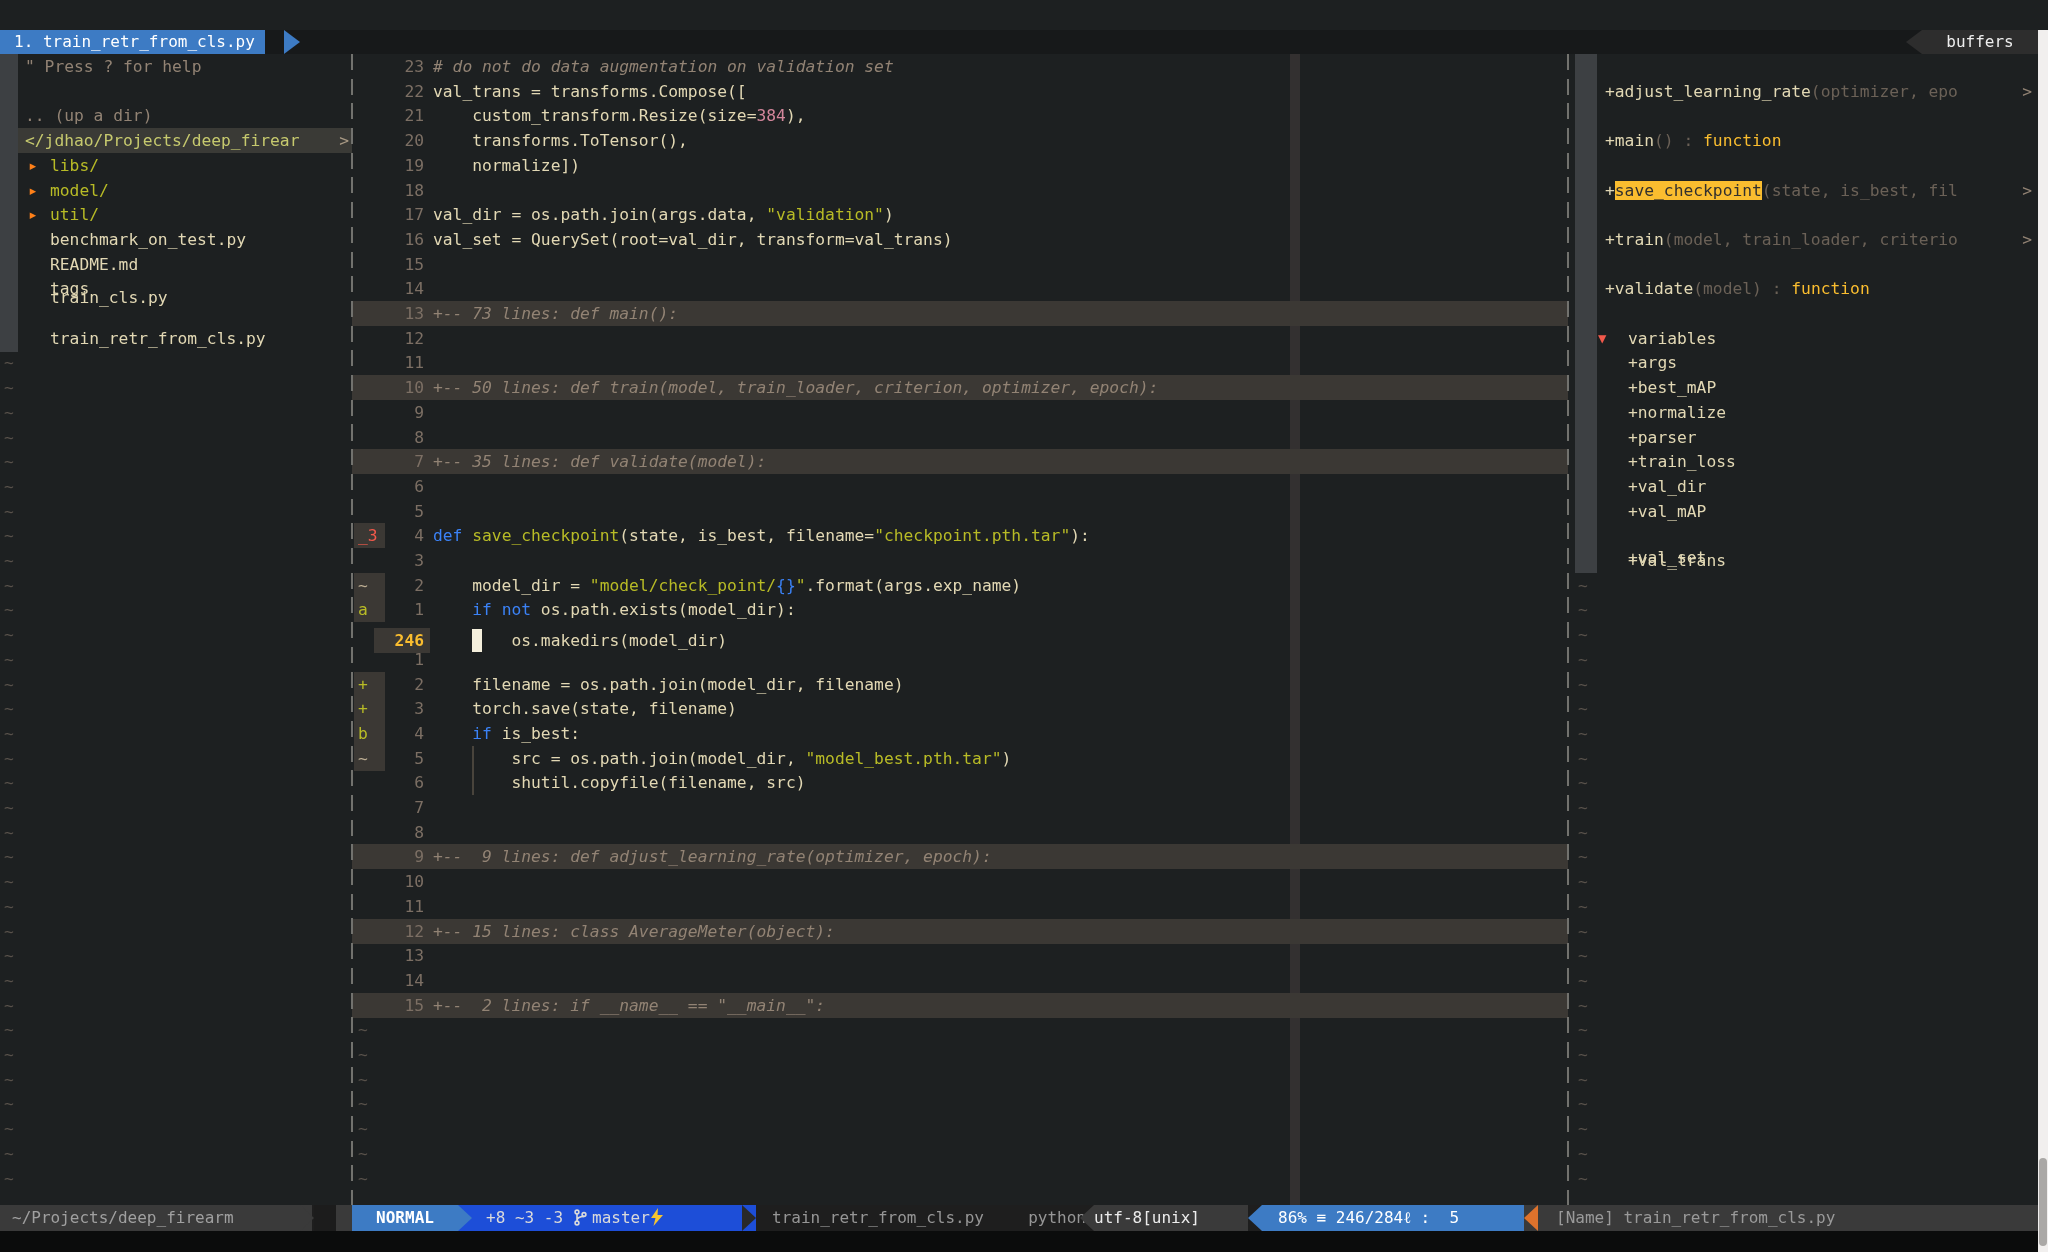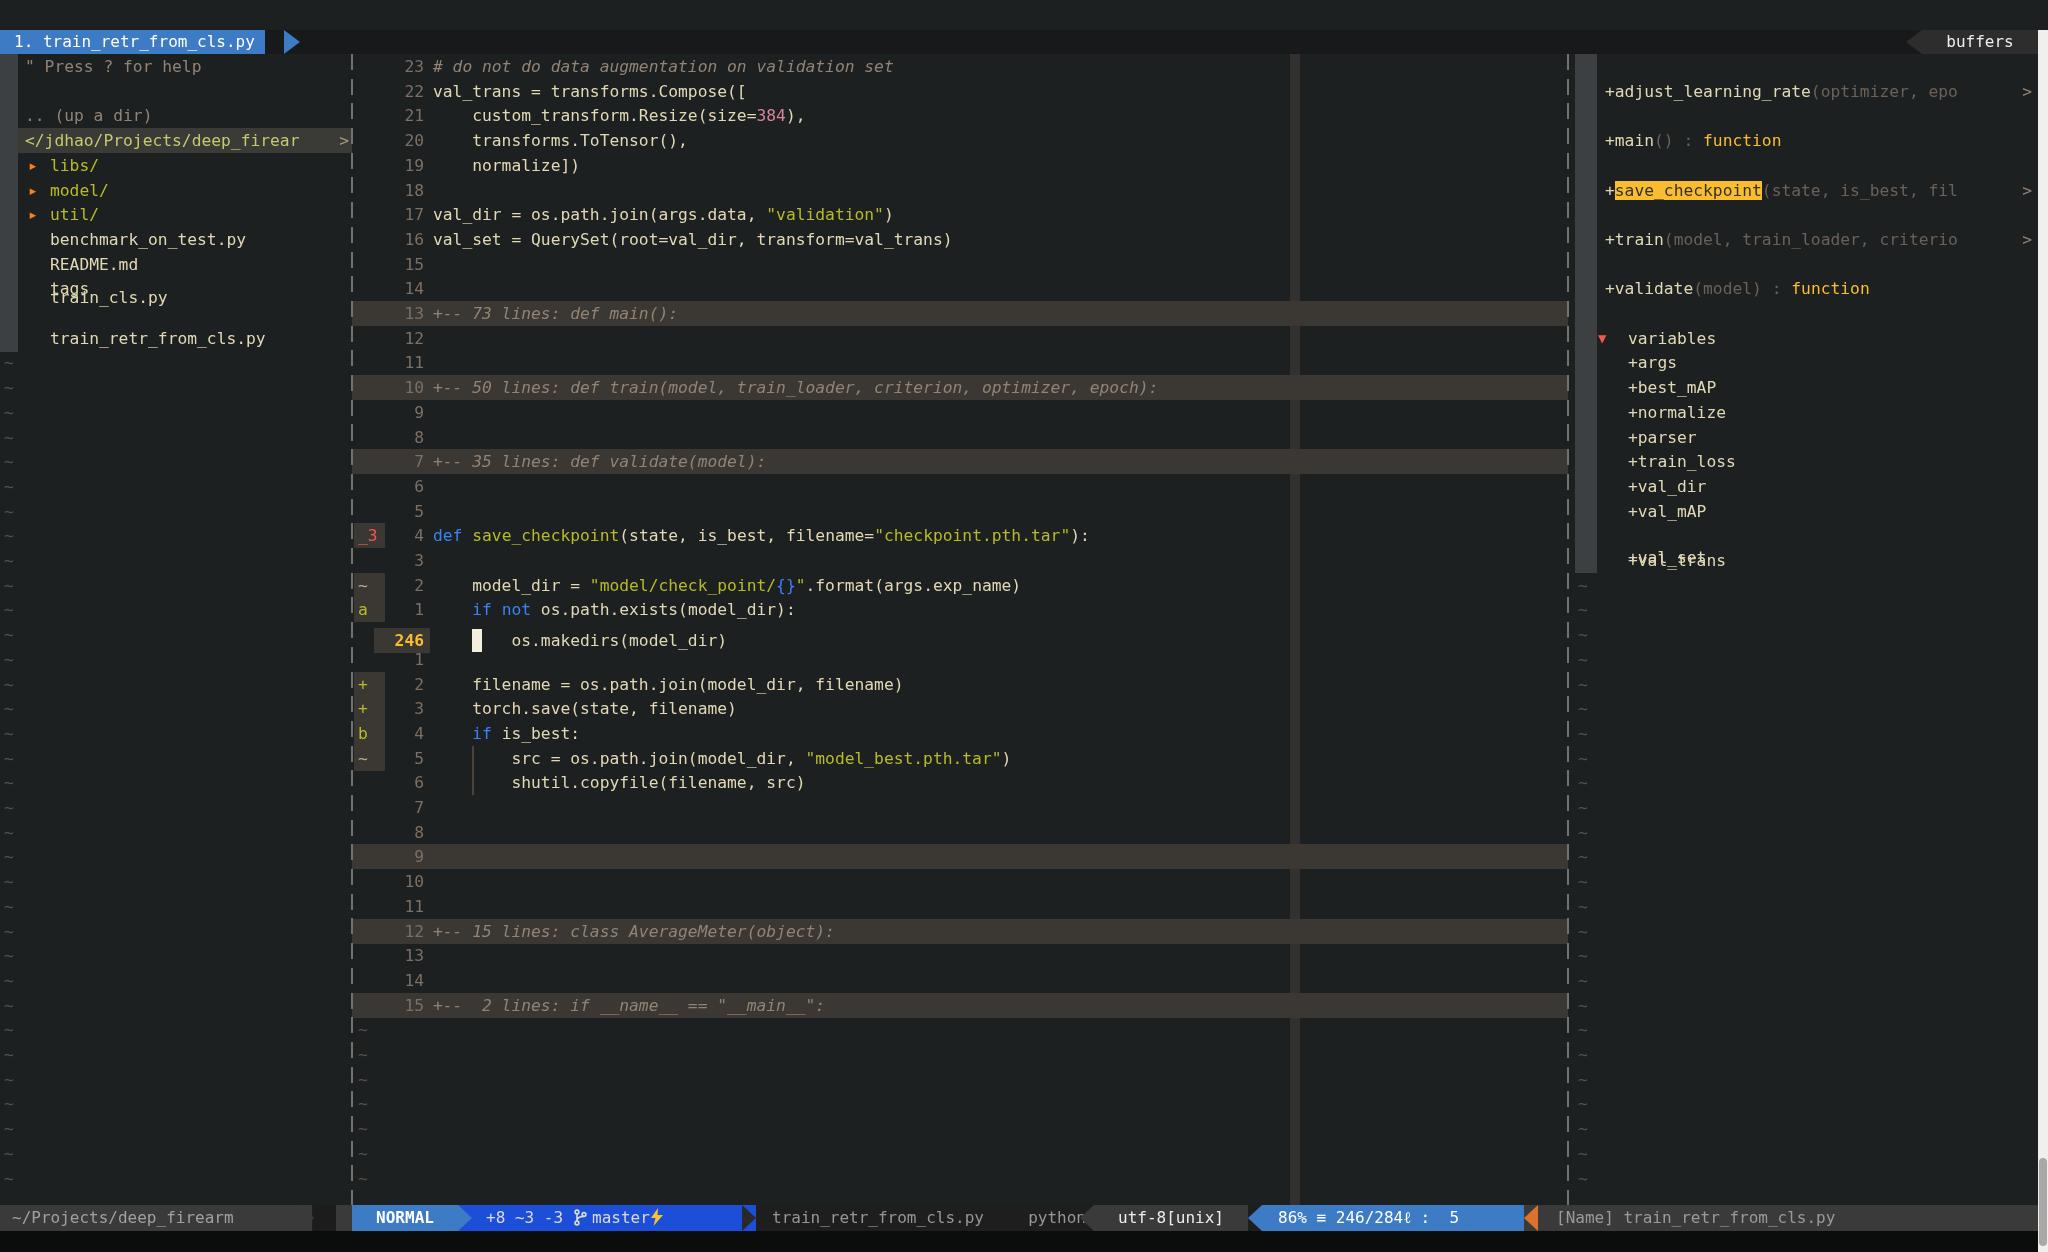--- a/index.html
+++ b/index.html
@@ -102,21 +102,21 @@
   #sl-path-arrow{left:300px;border-left:14px solid #3a3a3a;}
   #sl-dark1{left:314px;width:22px;background:#1c1c1c;}
   #sl-gap{left:336px;width:16px;background:#3a3a3a;}
   #sl-mode{left:352px;width:106px;background:#3d7bc4;color:#fff;font-weight:bold;text-align:center;}
   #sl-mode-arrow{left:458px;border-left:14px solid #3d7bc4;z-index:2;}
   #sl-git{left:458px;width:284px;background:#1d4ed8;color:#dadada;padding-left:28px;}
   #sl-git-arrow{left:742px;border-left:14px solid #292929;z-index:2;}
   #sl-file{left:756px;width:324px;background:#1e1e1e;color:#969696;padding-left:16px;}
   #sl-ft{position:absolute;right:10px;top:0;color:#969696;}
   #sl-enc-arrow{left:1080px;border-right:14px solid #3a3a3a;}
-  #sl-enc{left:1094px;width:154px;background:#3a3a3a;color:#ececec;text-align:center;}
+  #sl-enc{left:1094px;width:154px;background:#3a3a3a;color:#ececec;text-align:left;}
   #sl-pos-arrow{left:1248px;border-right:14px solid #3d7bc4;}
   #sl-pos{left:1262px;width:262px;background:#3d7bc4;color:#fff;padding-left:16px;}
   #sl-tag-seg{left:1524px;width:514px;background:#3a3a3a;color:#9a9a9a;padding-left:32px;}
   #sl-tag-arrow{left:1524px;border-right:14px solid #dd722c;z-index:2;}
   .bolt{display:inline-block;vertical-align:-3px;}
   .branch-icon{display:inline-block;vertical-align:-3px;margin:0 4px 0 10px;}
 
   
   #cmdline{position:absolute;left:0;top:1231px;width:2048px;height:21px;background:#0b0c0c;}
   #right-scrollbar{position:absolute;left:2038px;top:30px;width:10px;height:1222px;background:#f1efee;}
@@ -215,21 +215,21 @@
         <div class="row" style="top: 543.4px;"><span class="sign sg-green">a</span><span class="num">1</span><span class="code"><span class="tk-t">    </span><span class="tk-k">if</span><span class="tk-t"> </span><span class="tk-k">not</span><span class="tk-t"> os.path.exists(model_dir):</span></span></div>
         <div class="row" style="top: 568.1px; margin-top: 6px;"><span class="numbg"></span><span class="num cur">246</span><span class="code"><span class="tk-t">        os.makedirs(model_dir)</span></span><span class="cursor"></span></div>
         <div class="row" style="top: 592.8px;"><span class="num">1</span><span class="code"></span></div>
         <div class="row" style="top: 617.5px;"><span class="sign sg-green">+</span><span class="num">2</span><span class="code"><span class="tk-t">    filename = os.path.join(model_dir, filename)</span></span></div>
         <div class="row" style="top: 642.2px;"><span class="sign sg-green">+</span><span class="num">3</span><span class="code"><span class="tk-t">    torch.save(state, filename)</span></span></div>
         <div class="row" style="top: 666.9px;"><span class="sign sg-green">b</span><span class="num">4</span><span class="code"><span class="tk-t">    </span><span class="tk-k">if</span><span class="tk-t"> is_best:</span></span></div>
         <div class="row" style="top: 691.6px;"><span class="sign sg-gray">~</span><span class="num">5</span><span class="iguide"></span><span class="code"><span class="tk-t">        src = os.path.join(model_dir, </span><span class="tk-s">"model_best.pth.tar"</span><span class="tk-t">)</span></span></div>
         <div class="row" style="top: 716.3px;"><span class="num">6</span><span class="iguide"></span><span class="code"><span class="tk-t">        shutil.copyfile(filename, src)</span></span></div>
         <div class="row" style="top: 741px;"><span class="num">7</span><span class="code"></span></div>
         <div class="row" style="top: 765.7px;"><span class="num">8</span><span class="code"></span></div>
-        <div class="row" style="top: 790.4px;"><span class="foldbar"></span><span class="num">9</span></div>
+        <div class="row" style="top: 790.4px;"><span class="foldbar"></span><span class="num">9</span><span class="foldtext">+--  9 lines: def adjust_learning_rate(optimizer, epoch):</span></div>
         <div class="row" style="top: 815.1px;"><span class="num">10</span><span class="code"></span></div>
         <div class="row" style="top: 839.8px;"><span class="num">11</span><span class="code"></span></div>
         <div class="row" style="top: 864.5px;"><span class="foldbar"></span><span class="num">12</span><span class="foldtext">+-- 15 lines: class AverageMeter(object):</span></div>
         <div class="row" style="top: 889.2px;"><span class="num">13</span><span class="code"></span></div>
         <div class="row" style="top: 913.9px;"><span class="num">14</span><span class="code"></span></div>
         <div class="row" style="top: 938.6px;"><span class="foldbar"></span><span class="num">15</span><span class="foldtext">+--  2 lines: if __name__ == "__main__":</span></div>
         <div class="row" style="top: 963.3px;"><span class="ed-tilde">~</span></div>
         <div class="row" style="top: 988px;"><span class="ed-tilde">~</span></div>
         <div class="row" style="top: 1012.7px;"><span class="ed-tilde">~</span></div>
         <div class="row" style="top: 1037.4px;"><span class="ed-tilde">~</span></div>

